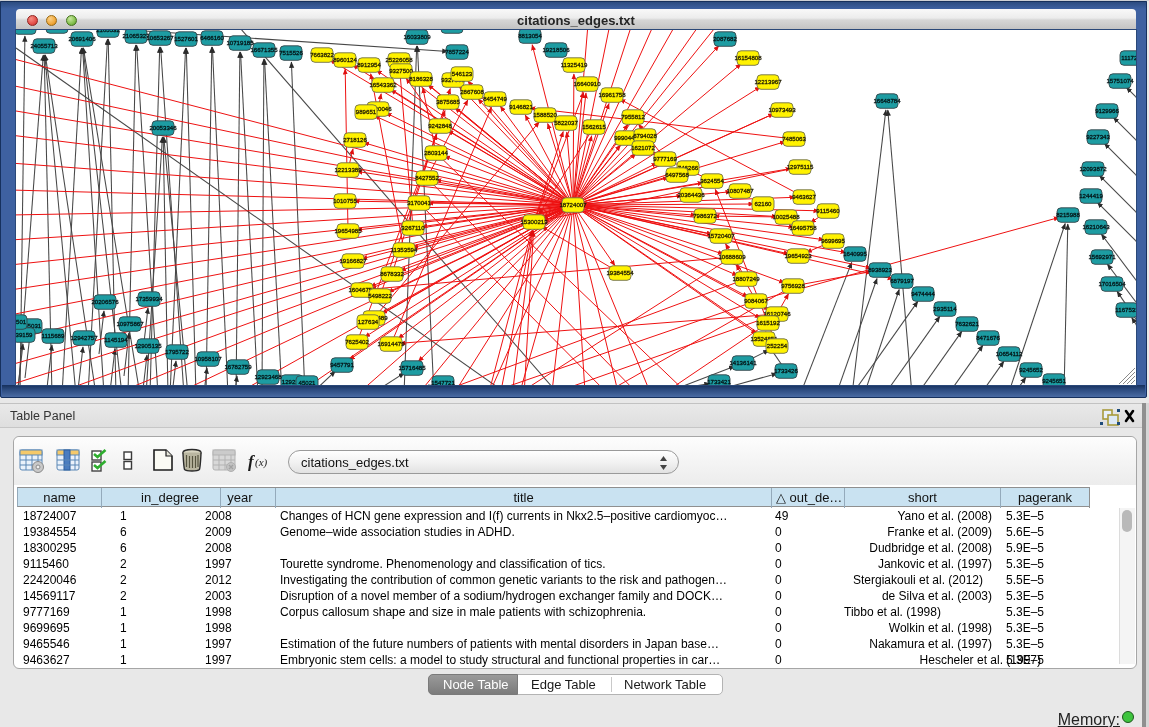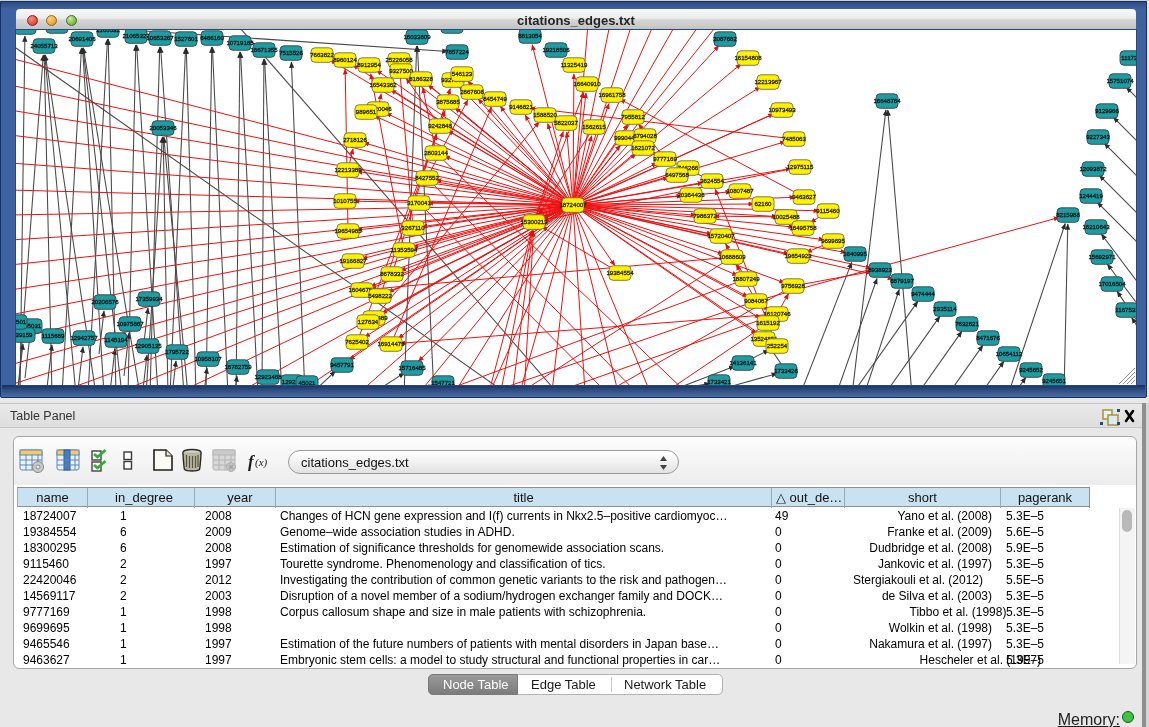--- a/index.html
+++ b/index.html
@@ -658,22 +658,22 @@
 </svg>
 <div class="abs" id="combo">
       <span>citations_edges.txt</span>
 <svg style="position:absolute;right:10px;top:5px" width="9" height="14">
         <path d="M4.5,0 L8,5 L1,5 z" fill="#444"></path>
         <path d="M4.5,14 L8,9 L1,9 z" fill="#444"></path>
       </svg>
 </div>
 
 <div class="abs" id="thead">
- <div class="hcell" style="left:0;width:70px">name</div>
- <div class="hcell" style="left:76px;width:101px">in_degree</div>
+ <div class="hcell" style="left:0;width:84px">name</div>
+ <div class="hcell" style="left:102px;width:101px">in_degree</div>
  <div class="hcell" style="left:187px;width:71px">year</div>
  <div class="hcell" style="left:258px;width:496px">title</div>
  <div class="hcell" style="left:754px;width:73px;text-align:left;padding-left:4px">△ out_de…</div>
  <div class="hcell" style="left:827px;width:156px">short</div>
  <div class="hcell" style="left:983px;width:89px;border-right:1px solid #8f8f8f">pagerank</div>
 </div>
 <div class="trow" style="top:508px">
 <span style="left:6px">18724007</span>
 <span style="left:103px">1</span>
 <span style="left:188px">2008</span>
@@ -688,21 +688,20 @@
 <span style="left:188px">2009</span>
 <span style="left:263px">Genome–wide association studies in ADHD.</span>
 <span style="left:758px">0</span>
 <span style="left:827px;width:148px;text-align:right">Franke et al. (2009)</span>
 <span style="left:989px">5.6E–5</span>
 </div>
 <div class="trow" style="top:540px">
 <span style="left:6px">18300295</span>
 <span style="left:103px">6</span>
 <span style="left:188px">2008</span>
-<span style="left:263px">Estimation of significance thresholds for genomewide association scans.</span>
 <span style="left:758px">0</span>
 <span style="left:827px;width:148px;text-align:right">Dudbridge et al. (2008)</span>
 <span style="left:989px">5.9E–5</span>
 </div>
 <div class="trow" style="top:556px">
 <span style="left:6px">9115460</span>
 <span style="left:103px">2</span>
 <span style="left:188px">1997</span>
 <span style="left:263px">Tourette syndrome. Phenomenology and classification of tics.</span>
 <span style="left:758px">0</span>
@@ -726,21 +725,21 @@
 <span style="left:758px">0</span>
 <span style="left:827px;width:148px;text-align:right">de Silva et al. (2003)</span>
 <span style="left:989px">5.3E–5</span>
 </div>
 <div class="trow" style="top:604px">
 <span style="left:6px">9777169</span>
 <span style="left:103px">1</span>
 <span style="left:188px">1998</span>
 <span style="left:263px">Corpus callosum shape and size in male patients with schizophrenia.</span>
 <span style="left:758px">0</span>
-<span style="left:867px;width:148px;text-align:center">Tibbo et al. (1998)</span>
+<span style="left:827px;width:148px;text-align:left">Tibbo et al. (1998)</span>
 <span style="left:989px">5.3E–5</span>
 </div>
 <div class="trow" style="top:620px">
 <span style="left:6px">9699695</span>
 <span style="left:103px">1</span>
 <span style="left:188px">1998</span>
 <span style="left:758px">0</span>
 <span style="left:827px;width:148px;text-align:right">Wolkin et al. (1998)</span>
 <span style="left:989px">5.3E–5</span>
 </div>

